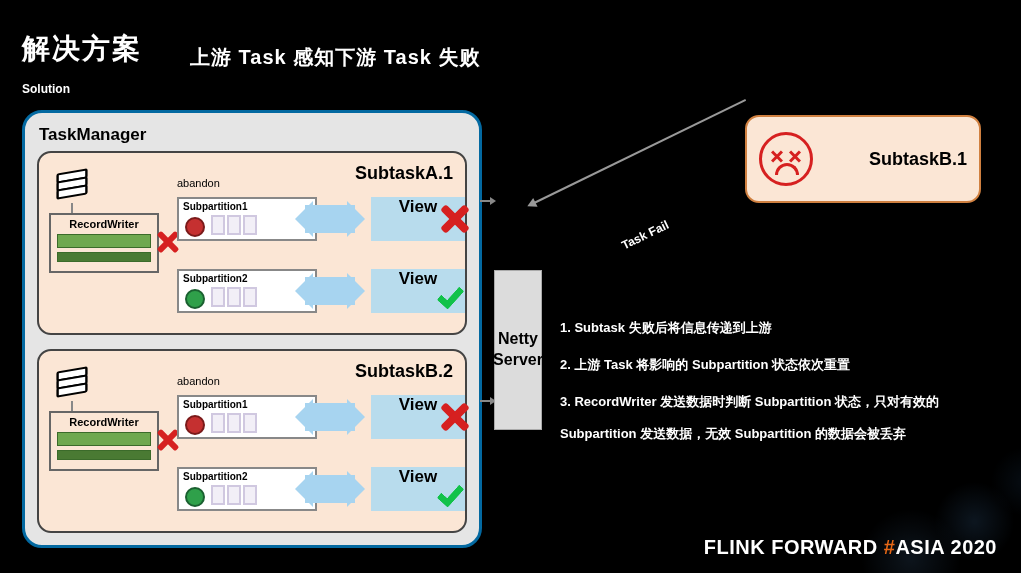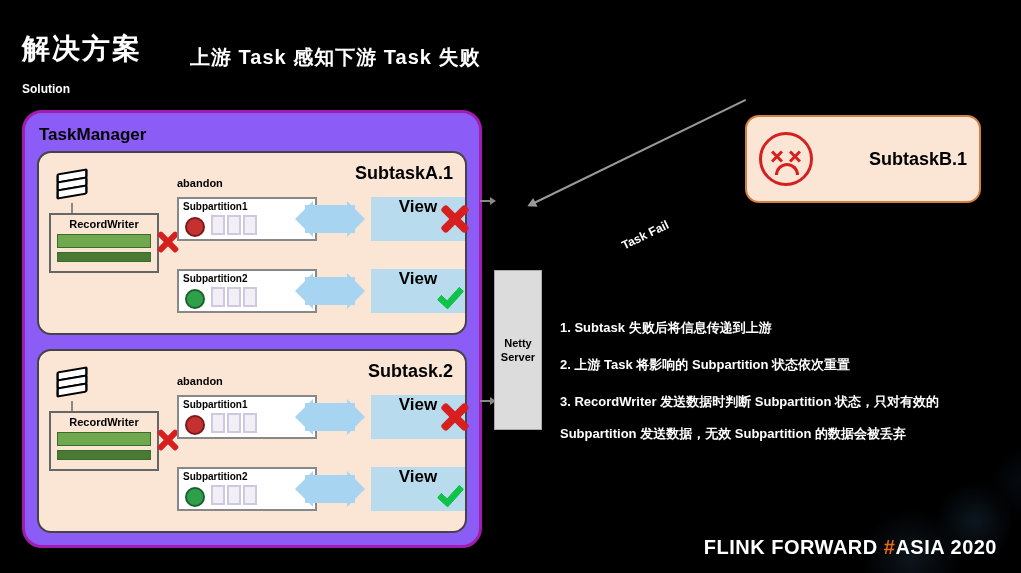--- a/index.html
+++ b/index.html
@@ -16,22 +16,22 @@
 .title-main { font-size: 28px; font-weight: 900; letter-spacing: 2px; }
 .title-sub { font-size: 20px; font-weight: 700; position: absolute; top: 44px; left: 190px; letter-spacing: 1px; }
 .solution-label { font-size: 12px; position: absolute; top: 82px; left: 22px; font-weight: 700; }
 
 .diagram-container {
   position: absolute;
   top: 110px;
   left: 22px;
   width: 460px;
   height: 438px;
-  background: #8b5cf6;
-  border: 3px solid #a21caf;
+  background: #e5e5e5;
+  border: 3px solid #0369a1;
   border-radius: 20px;
   padding: 10px 12px;
 }
 .taskmanager-label { font-size: 17px; font-weight: 900; color: #000; margin: 2px 0 6px 2px; }
 
 .subtask-box {
   background: #fbe6d5;
   border: 2px solid #444;
   border-radius: 14px;
   height: 184px;
@@ -85,21 +85,21 @@
   border: 2px solid;
 }
 .sp-circle.red { background: #c53030; border-color: #7a1a1a; }
 .sp-circle.green { background: #2fa04a; border-color: #1a6030; }
 .sp-slots { position: absolute; left: 32px; top: 16px; display: flex; gap: 2px; }
 .sp-slot { width: 14px; height: 20px; border: 2px solid #d0c8e0; background: #f2eff7; }
 
 .sp1 { top: 44px; }
 .sp2 { top: 116px; }
 
-.abandon-label { position: absolute; top: 24px; left: 138px; font-size: 11px; font-weight: 700; color: #000; }
+.abandon-label { position: absolute; top: 24px; left: 138px; font-size: 11px; font-weight: 400; color: #000; }
 
 .arrow-bi {
   position: absolute; width: 50px; height: 28px;
   background: #a7d4f0; left: 266px;
 }
 .arrow-bi::before, .arrow-bi::after {
   content: ''; position: absolute; top: -4px; border: 18px solid transparent;
 }
 .arrow-bi::before { left: -28px; border-right: 18px solid #a7d4f0; }
 .arrow-bi::after { right: -28px; border-left: 18px solid #a7d4f0; }
@@ -135,21 +135,21 @@
   transform: rotate(42deg);
   border-radius: 2px;
 }
 
 .netty {
   position: absolute; top: 270px; left: 494px;
   width: 48px; height: 160px;
   background: #dcdcdc; border: 1px solid #aaa;
   display: flex; align-items: center; justify-content: center;
 }
-.netty-label { font-size: 11px; font-weight: 900; color: #000; text-align: center; line-height: 1.3; }
+.netty-label { font-size: 16px; font-weight: 900; color: #000; text-align: center; line-height: 1.3; }
 
 .netty-connector { position: absolute; width: 14px; height: 2px; background: #888; left: 480px; }
 .netty-connector::after { content: ''; position: absolute; right: -6px; top: -3px; border: 4px solid transparent; border-left: 6px solid #888; }
 
 .subtaskb {
   position: absolute; top: 115px; right: 40px;
   width: 236px; height: 88px;
   background: #fbe6d5; border: 2px solid #d08040; border-radius: 14px;
   display: flex; align-items: center;
   padding: 0 12px;
@@ -277,21 +277,21 @@
       <span class="view-label">View</span>
       <div class="big-x"></div>
     </div>
     <div class="view-box bot">
       <span class="view-label">View</span>
       <div class="big-check"></div>
     </div>
   </div>
 
   <div class="subtask-box">
-    <div class="subtask-title">Subtask.2</div>
+    <div class="subtask-title">SubtaskB.2</div>
     <div class="abandon-label">abandon</div>
     <div class="layers-icon">
       <div class="layer l1"></div>
         <div class="layer l2"></div>
         <div class="layer l3"></div>
     </div>
     <div class="internal-arrow" style="top:50px;left:32px;width:2px;height:12px;"></div>
     <div class="recordwriter">
       <div class="recordwriter-label">RecordWriter</div>
       <div class="rw-bar"></div>

